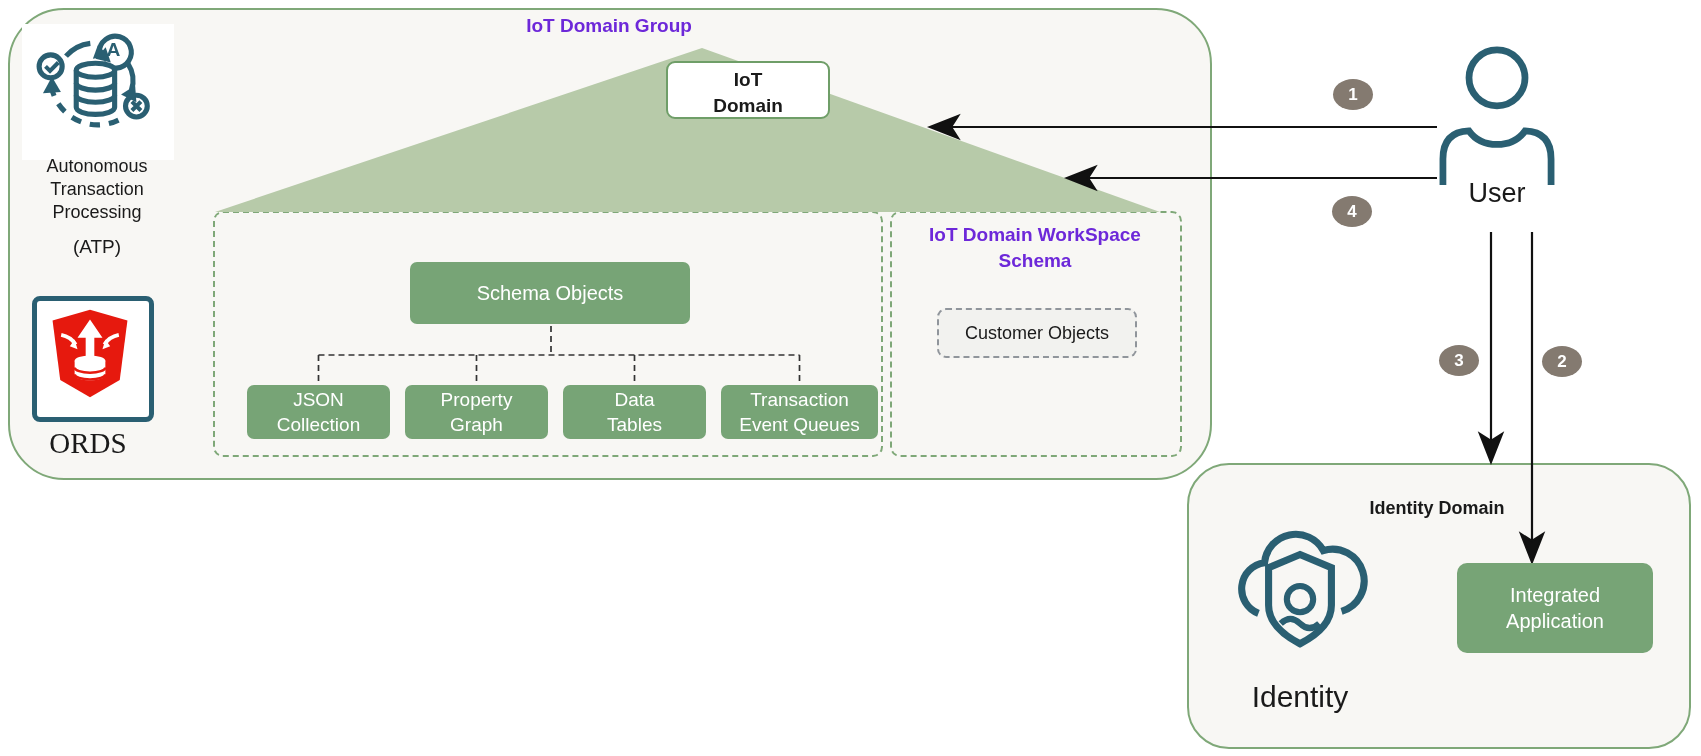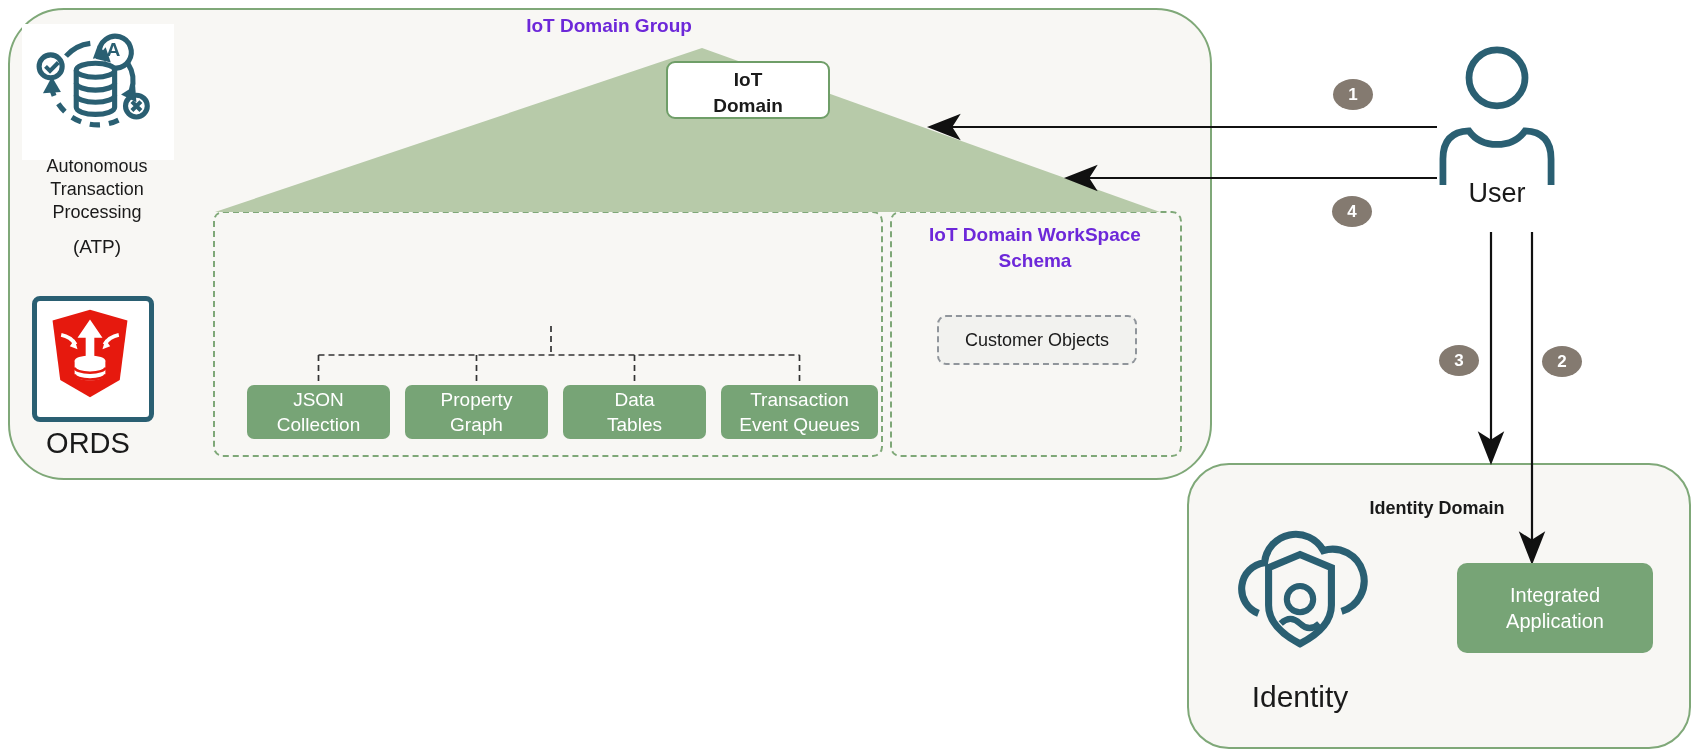--- a/index.html
+++ b/index.html
@@ -95,31 +95,32 @@
     <g fill="#ffffff">
       <polygon points="37,45 29,42 34,35"></polygon>
       <polygon points="63,45 71,42 66,35"></polygon>
     </g>
     <path d="M34,57 v15 a16,5.5 0 0 0 32,0 v-15" fill="#ffffff"></path>
     <ellipse cx="50" cy="57" rx="16" ry="5.5" fill="#ffffff"></ellipse>
     <g stroke="#e6190e" stroke-width="2.6" fill="none">
       <path d="M34,64 a16,5.5 0 0 0 32,0 M34,71 a16,5.5 0 0 0 32,0"></path>
     </g>
   </svg>
-  <div class="abs ctr z2" style="left:18px;top:427px;width:140px;font-size:29px;">ORDS</div>
+  <div class="abs ctr z2" style="left:18px;top:427px;width:140px;font-size:29px;font-family:Liberation Serif, serif;">ORDS</div>
 
   <div class="abs ctr z2" style="left:622px;top:61px;width:164px;height:58px;background:#ffffff;
               border:2px solid #6f9e68;border-radius:9px;font-size:19px;font-weight:bold;
               line-height:26px;padding-top:4px;box-sizing:border-box;margin-left:44px;">
     <div>IoT</div>
     <div>Domain</div>
   </div>
 
   <div class="abs dashedbox z0" style="left:213px;top:211px;width:666px;height:242px;"></div>
 
+  <div class="abs gbox z2" style="left:410px;top:262px;width:280px;height:62px;font-size:20px;line-height:62px;">Schema Objects</div>
 
   <div class="abs gbox z2" style="left:247px;top:385px;width:143px;height:52px;font-size:19px;line-height:25px;padding-top:2px;">
     <div>JSON</div>
     <div>Collection</div>
   </div>
   <div class="abs gbox z2" style="left:405px;top:385px;width:143px;height:52px;font-size:19px;line-height:25px;padding-top:2px;border-radius:7px;">
     <div>Property</div>
     <div>Graph</div>
   </div>
   <div class="abs gbox z2" style="left:563px;top:385px;width:143px;height:52px;font-size:19px;line-height:25px;padding-top:2px;">
@@ -129,21 +130,21 @@
   <div class="abs gbox z2" style="left:721px;top:385px;width:157px;height:52px;font-size:19px;line-height:25px;padding-top:2px;">
     <div>Transaction</div>
     <div>Event Queues</div>
   </div>
 
   <div class="abs dashedbox z0" style="left:890px;top:211px;width:288px;height:242px;"></div>
   <div class="abs ctr title19 z2" style="left:890px;top:222px;width:290px;line-height:26px;">
     <div>IoT Domain WorkSpace</div>
     <div>Schema</div>
   </div>
-  <div class="abs ctr z2" style="left:937px;top:315px;width:200px;height:50px;background:#f2f2ef;
+  <div class="abs ctr z2" style="left:937px;top:308px;width:200px;height:50px;background:#f2f2ef;
               border:2px dashed #90959b;border-radius:9px;font-size:18px;line-height:46px;
               box-sizing:border-box;">Customer Objects</div>
 
   <svg class="abs z2" style="left:1434px;top:45px;" width="126" height="140" viewBox="0 0 130 145">
     <g stroke="#2a5f72" stroke-width="7" fill="none">
       <circle cx="65" cy="34" r="29" fill="#ffffff"></circle>
       <path d="M9,145 V118 Q9,90 36,89 Q46,103 65,103 Q84,103 94,89 Q121,90 121,118 V145"></path>
     </g>
   </svg>
   <div class="abs ctr z2" style="left:1434px;top:178px;width:126px;font-size:27px;">User</div>

